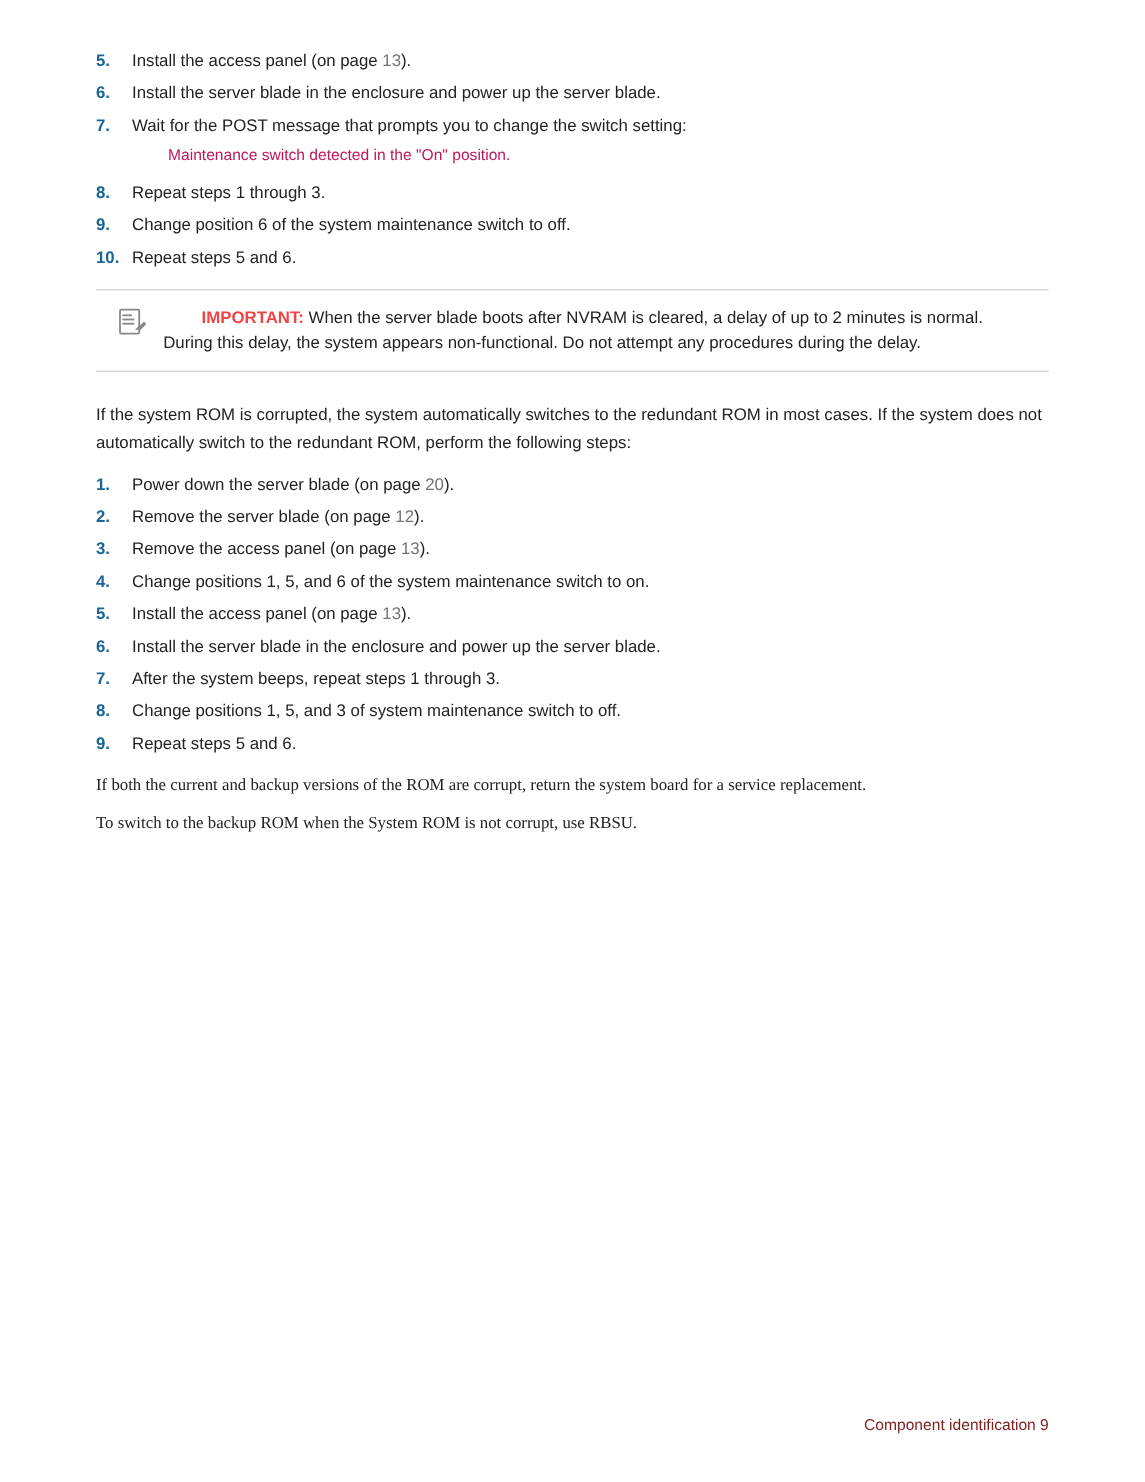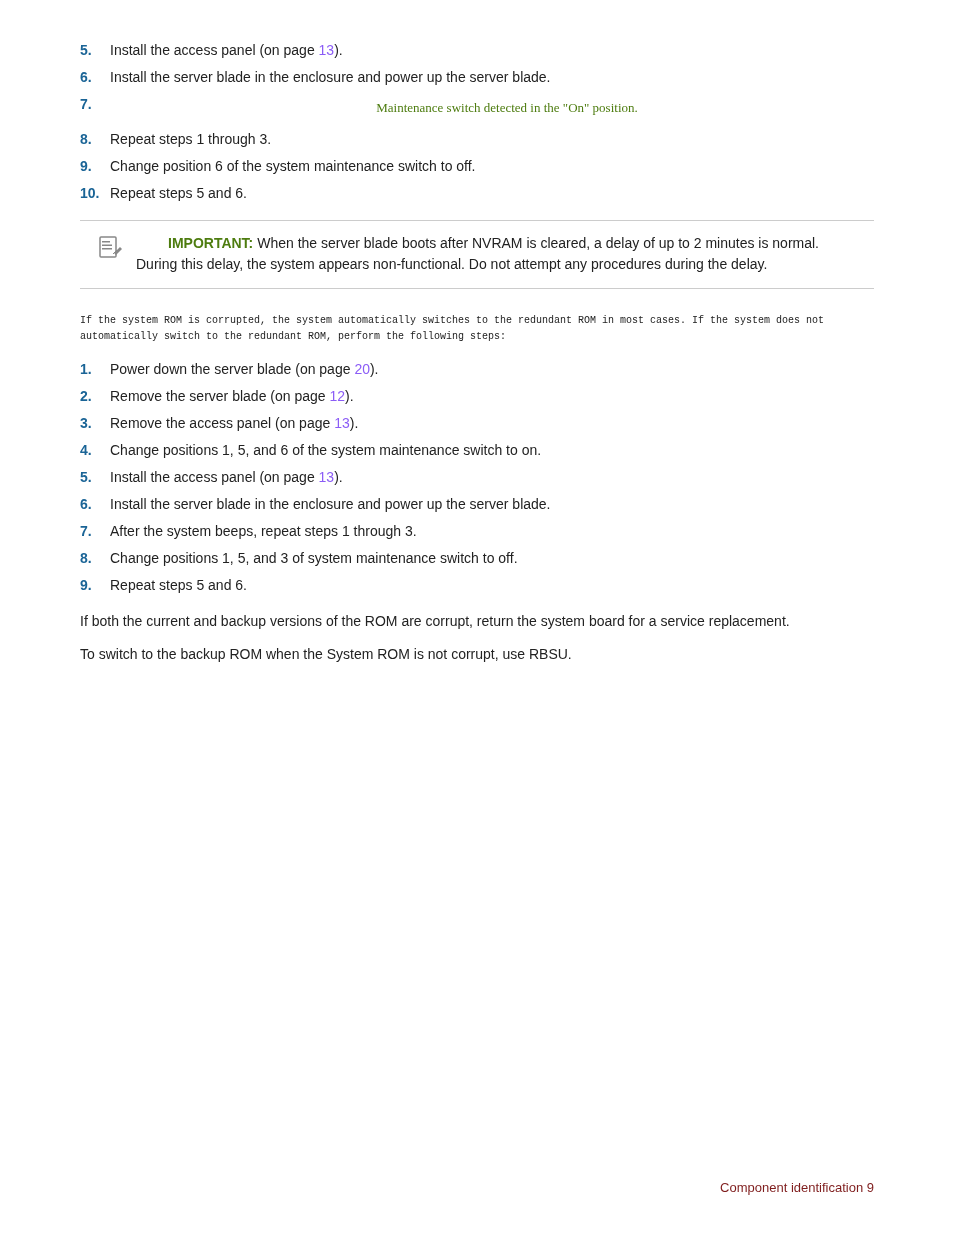--- a/index.html
+++ b/index.html
@@ -40,32 +40,31 @@
       min-width: 30px;
       flex-shrink: 0;
     }
 
     .step-content {
       flex: 1;
     }
 
     .step-content a,
     .page-link {
-      color: #8b5cf6;
+      color: #737373;
       text-decoration: none;
       text-align: center;
     }
 
     .code-block {
-      font-family: Liberation Serif, serif;
+      font-family: Liberation Sans, sans-serif;
       font-size: 13px;
       margin: 4px 0 4px 30px;
       line-height: 1.6;
-      color: #4d7c0f;
-      text-align: center;
+      color: #be185d;
     }
 
     .important-box {
       border-top: 1px solid #cccccc;
       border-bottom: 1px solid #cccccc;
       padding: 12px 16px;
       margin: 16px 0 24px 0;
       display: flex;
       align-items: flex-start;
       gap: 12px;
@@ -78,44 +77,44 @@
       margin-top: 2px;
     }
 
     .important-text {
       font-size: 14px;
       line-height: 1.55;
     }
 
     .important-label {
       font-weight: bold;
-      color: #4d7c0f;
+      color: #ef4444;
       padding-left: 32px;
     }
 
     .section-heading {
       font-size: 22px;
       font-weight: normal;
       color: #1a6496;
       border-bottom: none;
       margin-bottom: 14px;
       margin-top: 10px;
     }
 
     .section-intro {
-      font-size: 10px;
+      font-size: 14px;
       line-height: 1.6;
       margin-bottom: 14px;
-      font-family: Liberation Mono, monospace;
     }
 
     .section-body {
       font-size: 14px;
       line-height: 1.6;
       margin-bottom: 10px;
+      font-family: Liberation Serif, serif;
     }
 
     .footer-note {
       position: absolute;
       bottom: 40px;
       right: 80px;
       font-size: 13px;
       color: #7f1d1d;
     }
   </style>
@@ -134,20 +133,21 @@
     </li>
 
     <li>
       <span class="step-number">6.</span>
       <span class="step-content">Install the server blade in the enclosure and power up the server blade.</span>
     </li>
 
     <li>
       <span class="step-number">7.</span>
       <span class="step-content">
+        <span>Wait for the POST message that prompts you to change the switch setting:</span>
         <div class="code-block">
           <span>Maintenance switch detected in the "On" position.</span><br>
         </div>
       </span>
     </li>
 
     <li>
       <span class="step-number">8.</span>
       <span class="step-content">Repeat steps 1 through 3.</span>
     </li>

